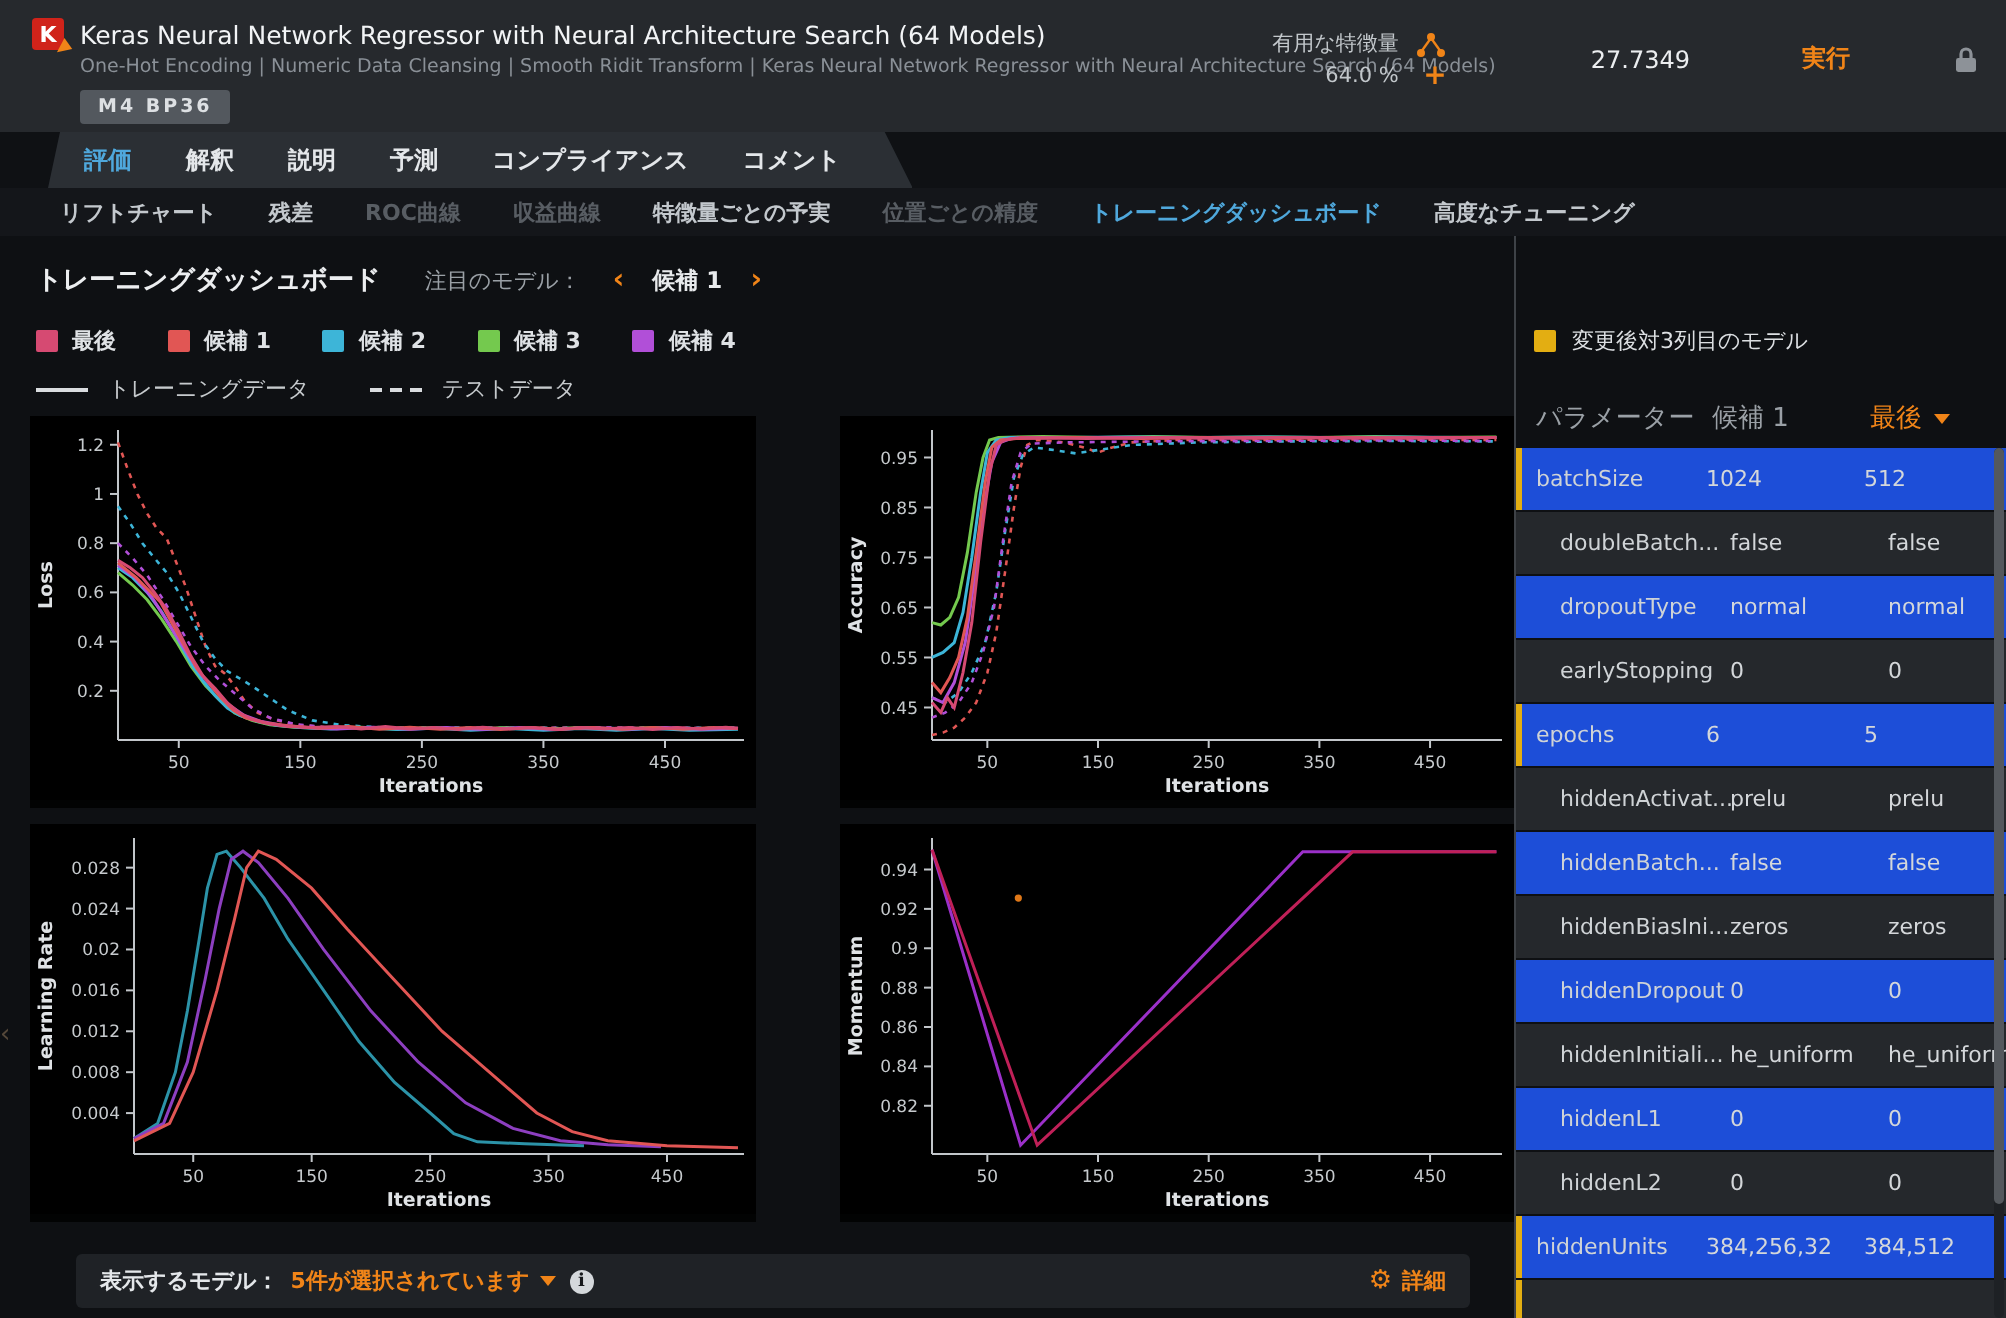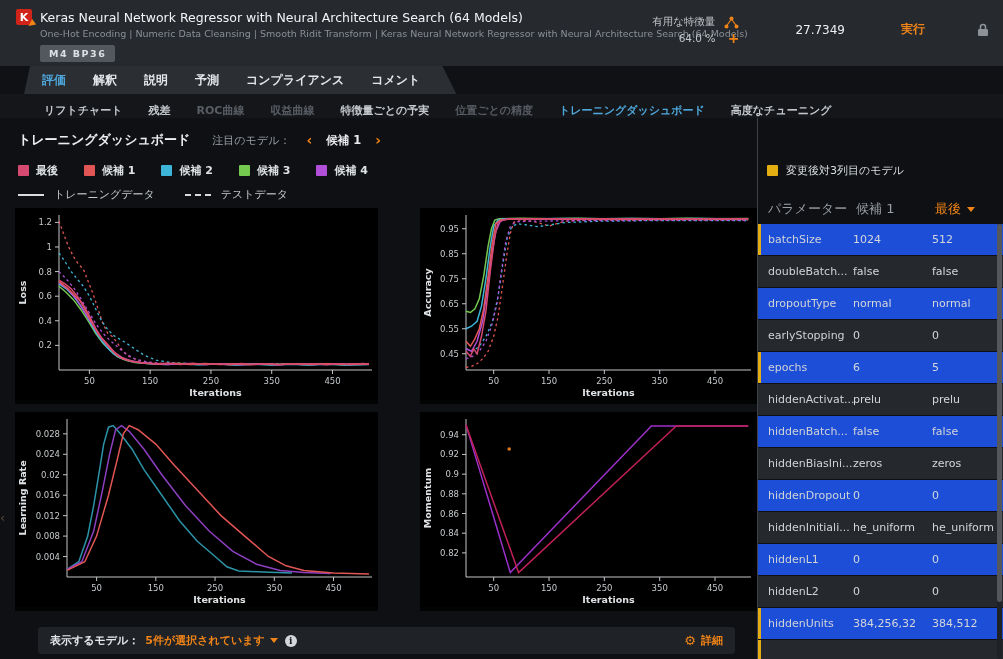--- a/index.html
+++ b/index.html
@@ -21,34 +21,34 @@
     transform:rotate(28deg); }
   .app-title { font-size:12.5px; font-weight:normal; color:#f2f4f6; }
   .app-subtitle { font-size:9.5px; color:#8a9097; margin:3px 0 0 24px; }
   .badge-pill { display:inline-block; margin:6px 0 0 24px; background:#53585e; color:#dde0e3;
     font-size:9.5px; font-weight:bold; letter-spacing:1.5px; padding:3px 9px; border-radius:2px; }
   .header-right { position:absolute; right:14px; top:15px; display:flex; align-items:center; }
   .feature-block { display:grid; grid-template-columns:auto 18px; gap:3px 6px; justify-items:end;
     align-items:center; font-size:10.5px; color:#c2c7cb; }
   .feature-pct { color:#c2c7cb;margin-left:42px; }
   .plus-glyph { color:#f08418; font-weight:bold; font-size:14px; line-height:10px; }
-  .metric-value { margin-left:56px; font-size:12px; color:#eceef0; }
+  .metric-value { margin-left:72px; font-size:12px; color:#eceef0; }
   .run-link { margin-left:56px; color:#f08418; font-size:12px; font-weight:bold; cursor:pointer; }
   .lock-wrap { margin-left:52px; display:flex; align-items:center; }
 
   
   .nav-bar { height:28px; background:#0f1114; position:relative; }
   .tabs-wrap { position:absolute; left:24px; top:0; height:28px; display:flex; align-items:center;
     gap:27px; background:#2b2f34; padding:0 36px 0 18px;
     clip-path:polygon(6px 0, calc(100% - 14px) 0, 100% 100%, 0 100%); }
   .nav-tab { font-size:12px; font-weight:bold; color:#e4e7ea; cursor:pointer; white-space:nowrap; }
   .nav-tab.active { color:#4fa8dc; }
 
   
-  .subnav { height:24px; background:#14161a; display:flex; align-items:flex-end; gap:26px; padding-left:44px; }
+  .subnav { height:24px; background:#14161a; display:flex; align-items:center; gap:26px; padding-left:30px; }
   .subnav-item { font-size:11px; font-weight:bold; color:#c3c8cd; cursor:pointer; white-space:nowrap; }
   .subnav-item.disabled { color:#585d63; cursor:default; }
   .subnav-item.active { color:#4fa8dc; }
 
   
   .content { display:flex; height:541px; position:relative; background:#0e1013; }
   .main { width:757px; position:relative; }
   .left-handle { position:absolute; left:0; top:392px; font-size:13px; color:#55483a; }
 
   .dash-title-row { margin:13px 0 0 18px; display:flex; align-items:center; }
@@ -90,21 +90,21 @@
   .changed-swatch { width:11px; height:11px; border-radius:1px; background:#e3ae12; }
   .changed-label { font-size:11px; color:#dcdfe2; }
 
   .param-table { margin-top:16px; position:relative; }
   .param-header { display:grid; grid-template-columns:88px 79px 1fr; padding-left:10px; height:30px;
     align-items:center; font-size:13px; color:#9aa0a6; }
   .param-header .sort-col { color:#f08418; display:flex; align-items:center; cursor:pointer; }
   .sort-caret { width:0; height:0; border-left:4px solid transparent; border-right:4px solid transparent;
     border-top:5px solid #f08418; display:inline-block; margin-left:6px; }
   .param-rows { position:relative; height:437px; overflow:hidden; }
-  .param-row { display:grid; grid-template-columns:85px 79px 1fr; padding-left:10px; height:31px;
+  .param-row { display:grid; grid-template-columns:85px 79px 1fr; padding-left:22px; height:31px;
     align-items:center; font-size:11px; color:#d4d7da; margin-bottom:1px; }
   .param-row .pname { color:#cfd3d6; }
   .param-row.stripe-a { background:#1d4ed8; }
   .param-row.stripe-b { background:#25282c; }
   .param-row.changed { border-left:3px solid #e3ae12; padding-left:7px; }
   .vscroll { position:absolute; right:1px; top:0; bottom:2px; width:5px; background:#1e2125; border-radius:3px; }
   .vscroll-thumb { position:absolute; top:0; width:5px; height:87%; background:#54585d; border-radius:3px; cursor:pointer; }
 </style>
 </head>
 <body>

